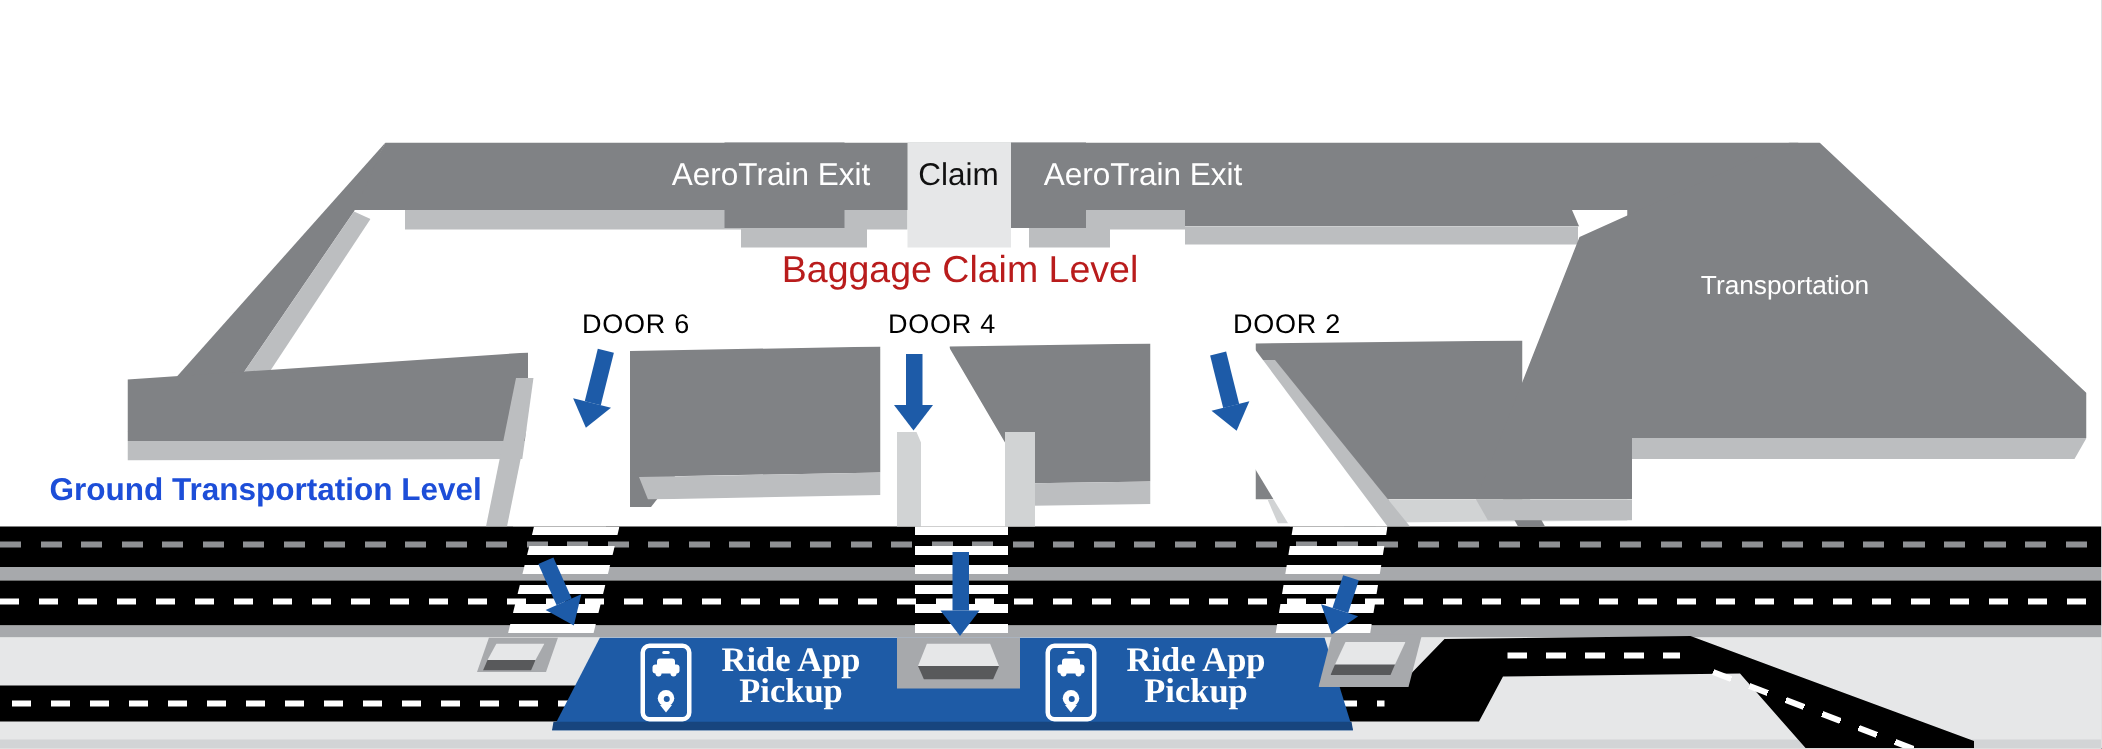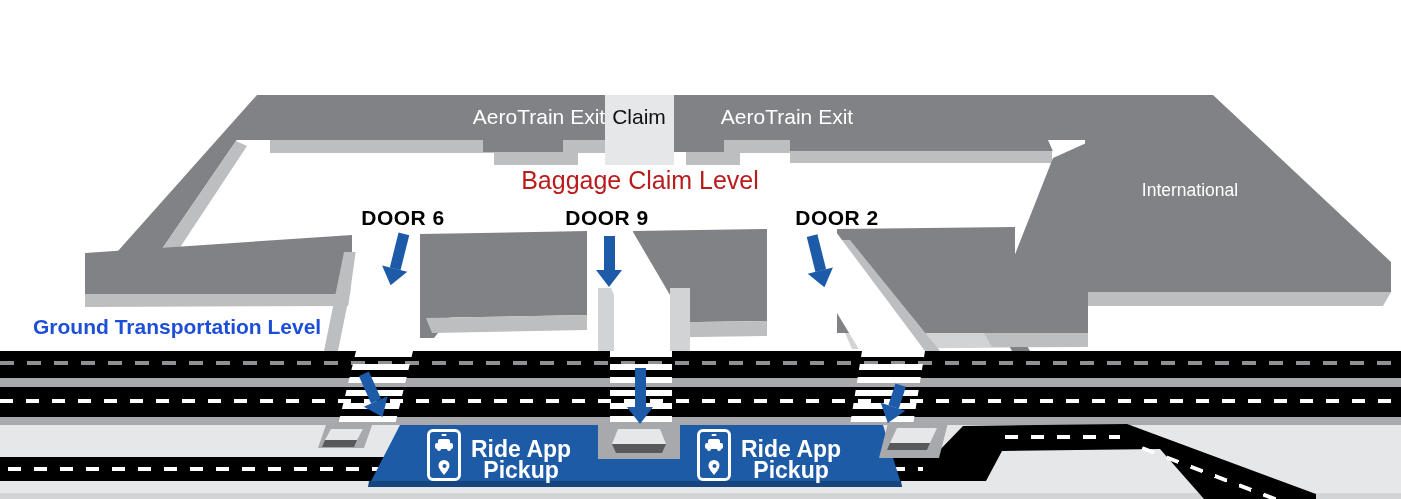--- a/index.html
+++ b/index.html
@@ -1,40 +1,40 @@
 <!DOCTYPE html>
 <html style="--building_gray: #808285; --bevel_gray: #bcbec0; --bevel_light: #d1d3d4; --surface_light: #e6e7e8; --island_front: #58595b; --road_black: #000000; --median_gray: #a7a9ac; --dash_gray: #8e9093; --banner_blue: #1e5ba6; --banner_edge: #17457e; --arrow_blue: #1d5ba8;"><head>
 <meta charset="utf-8">
 <style>
   html,body{margin:0;padding:0;background:#fff;}
   .canvas{position:relative;width:1401px;height:499px;background:#fff;overflow:hidden;
           font-family:"Liberation Sans",sans-serif;}
   .poly{position:absolute;inset:0;}
   .abs{position:absolute;}
   .lbl{position:absolute;white-space:nowrap;}
-  .white{color:#fff;margin-left:25px;}
+  .white{color:#fff;}
   .dashes-gray{background:repeating-linear-gradient(90deg,var(--dash_gray) 0 14px,transparent 14px 27px);}
   .dashes-white{background:repeating-linear-gradient(90deg,#fff 0 13px,transparent 13px 26px);}
   .cw{position:absolute;inset:0;background:repeating-linear-gradient(180deg,#fff 0 6px,transparent 6px 13px);}
   .arrow{position:absolute;display:flex;flex-direction:column;align-items:center;}
   .arrow .shaft{width:11px;background:var(--arrow_blue);}
   .arrow .head{width:0;height:0;border-left:13px solid transparent;border-right:13px solid transparent;
                border-top:17px solid var(--arrow_blue);}
-  .sign{position:absolute;display:flex;gap:10px;align-items:flex-end;}
+  .sign{position:absolute;display:flex;gap:20px;align-items:flex-start;font-family:Liberation Serif, serif;}
   .sign-text{color:#fff;font-weight:bold;font-size:23px;line-height:21px;text-align:center;}
   .phone{width:28px;height:46px;border:3px solid #fff;border-radius:6px;position:relative;flex:0 0 auto;}
   .ph-dot{position:absolute;top:2px;left:50%;transform:translateX(-50%);width:5px;height:2px;background:#fff;border-radius:2px;}
   .ph-car{position:absolute;top:11px;left:50%;transform:translateX(-50%);width:18px;height:6px;background:#fff;border-radius:2px;}
   .ph-car::before{content:"";position:absolute;top:-4px;left:3px;width:12px;height:5px;background:#fff;border-radius:2px 2px 0 0;}
   .ph-car::after{content:"";position:absolute;bottom:-2px;left:2px;width:4px;height:4px;border-radius:50%;background:#fff;box-shadow:10px 0 0 #fff;}
   .ph-pin{position:absolute;bottom:7px;left:50%;transform:translateX(-50%);width:11px;height:11px;border-radius:50%;background:#fff;}
   .ph-pin::after{content:"";position:absolute;top:3.5px;left:3.5px;width:4px;height:4px;border-radius:50%;background:var(--banner_blue);}
   .ph-pin-tip{position:absolute;bottom:3px;left:50%;transform:translateX(-50%);width:0;height:0;
               border-left:4px solid transparent;border-right:4px solid transparent;border-top:5px solid #fff;}
-  .door-label{position:absolute;font-weight:bold;font-size:21px;color:#000;transform:translateX(-50%);letter-spacing:.5px;}
+  .door-label{position:absolute;font-weight:normal;font-size:18px;color:#000;transform:translateX(-50%);letter-spacing:.5px;margin-left:21px;}
 </style>
 </head>
 <body>
 
 <div class="canvas">
 
   <div class="abs" style="left:0;top:351px;width:1401px;height:27px;background:var(--road_black);"></div>
   <div class="abs" style="left:0;top:378px;width:1401px;height:9px;background:var(--median_gray);"></div>
   <div class="abs" style="left:0;top:387px;width:1401px;height:30px;background:var(--road_black);"></div>
   <div class="abs" style="left:0;top:417px;width:1401px;height:8px;background:var(--median_gray);"></div>
@@ -90,25 +90,25 @@
   <div class="poly" style="background:#fff;clip-path:polygon(587px 232px,633px 232px,670px 295px,670px 351px,614px 351px,614px 295px);"></div>
   <div class="poly" style="background:var(--bevel_gray);clip-path:polygon(834px 240px,850px 240px,940px 351px,924px 351px);"></div>
   <div class="poly" style="background:#fff;clip-path:polygon(788px 232px,836px 232px,925px 351px,860px 351px);"></div>
 
   <div class="lbl white" style="left:514px;top:105px;transform:translateX(-50%);font-size:21px;">AeroTrain Exit</div>
   <div class="lbl" style="left:639px;top:105px;transform:translateX(-50%);font-size:21px;color:#111;">Claim</div>
   <div class="lbl white" style="left:762px;top:105px;transform:translateX(-50%);font-size:21px;">AeroTrain Exit</div>
   <div class="lbl" style="left:640px;top:166px;transform:translateX(-50%);font-size:25px;color:#b91c1c;">Baggage Claim Level</div>
 
   <div class="abs" style="left:1110px;top:178px;width:160px;text-align:center;color:#fff;font-size:17.5px;line-height:25px;">
-    <div>International</div>
+    <div>Transportation</div>
   </div>
 
   <div class="door-label" style="left:403px;top:206px;">DOOR 6</div>
-  <div class="door-label" style="left:607px;top:206px;">DOOR 9</div>
+  <div class="door-label" style="left:607px;top:206px;">DOOR 4</div>
   <div class="door-label" style="left:837px;top:206px;">DOOR 2</div>
 
   <div class="lbl" style="left:33px;top:315px;font-weight:bold;font-size:21px;color:#1d4ed8;">Ground Transportation Level</div>
 
   <div class="arrow" style="left:384px;top:233px;transform:rotate(14deg);">
     <div class="shaft" style="height:36px;"></div>
       <div class="head"></div>
   </div>
   <div class="arrow" style="left:596px;top:236px;">
     <div class="shaft" style="height:34px;"></div>

